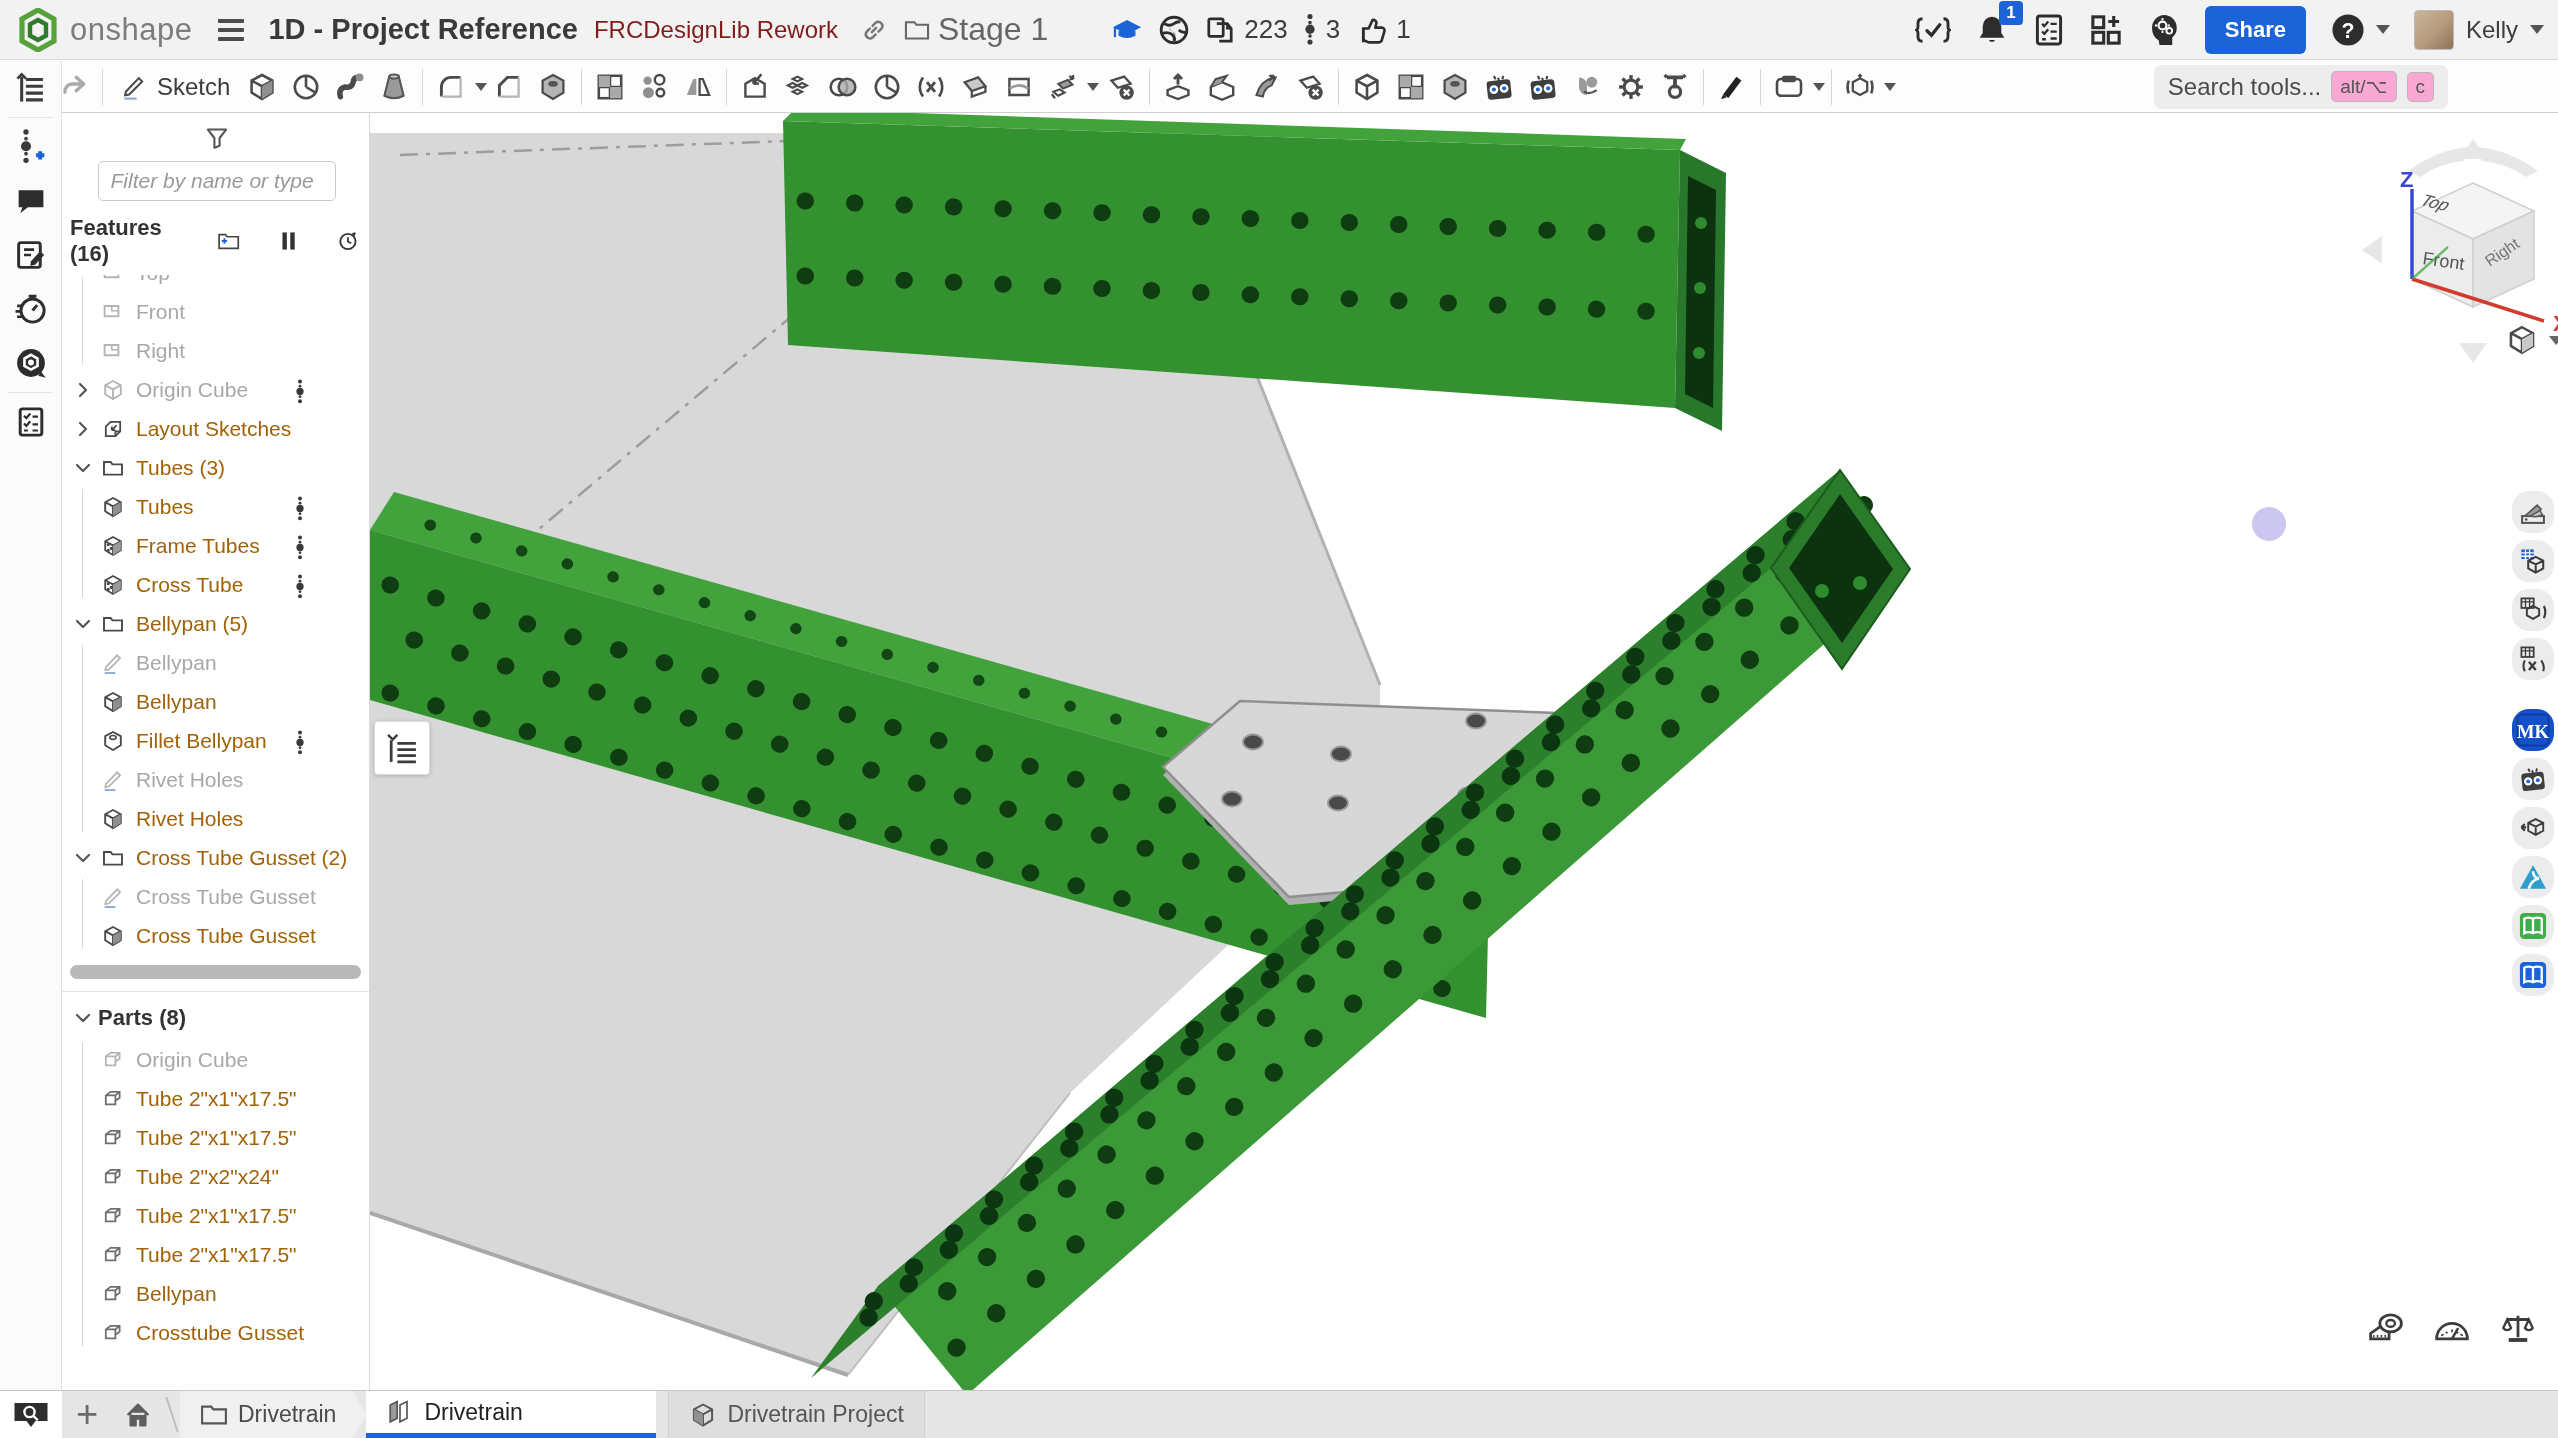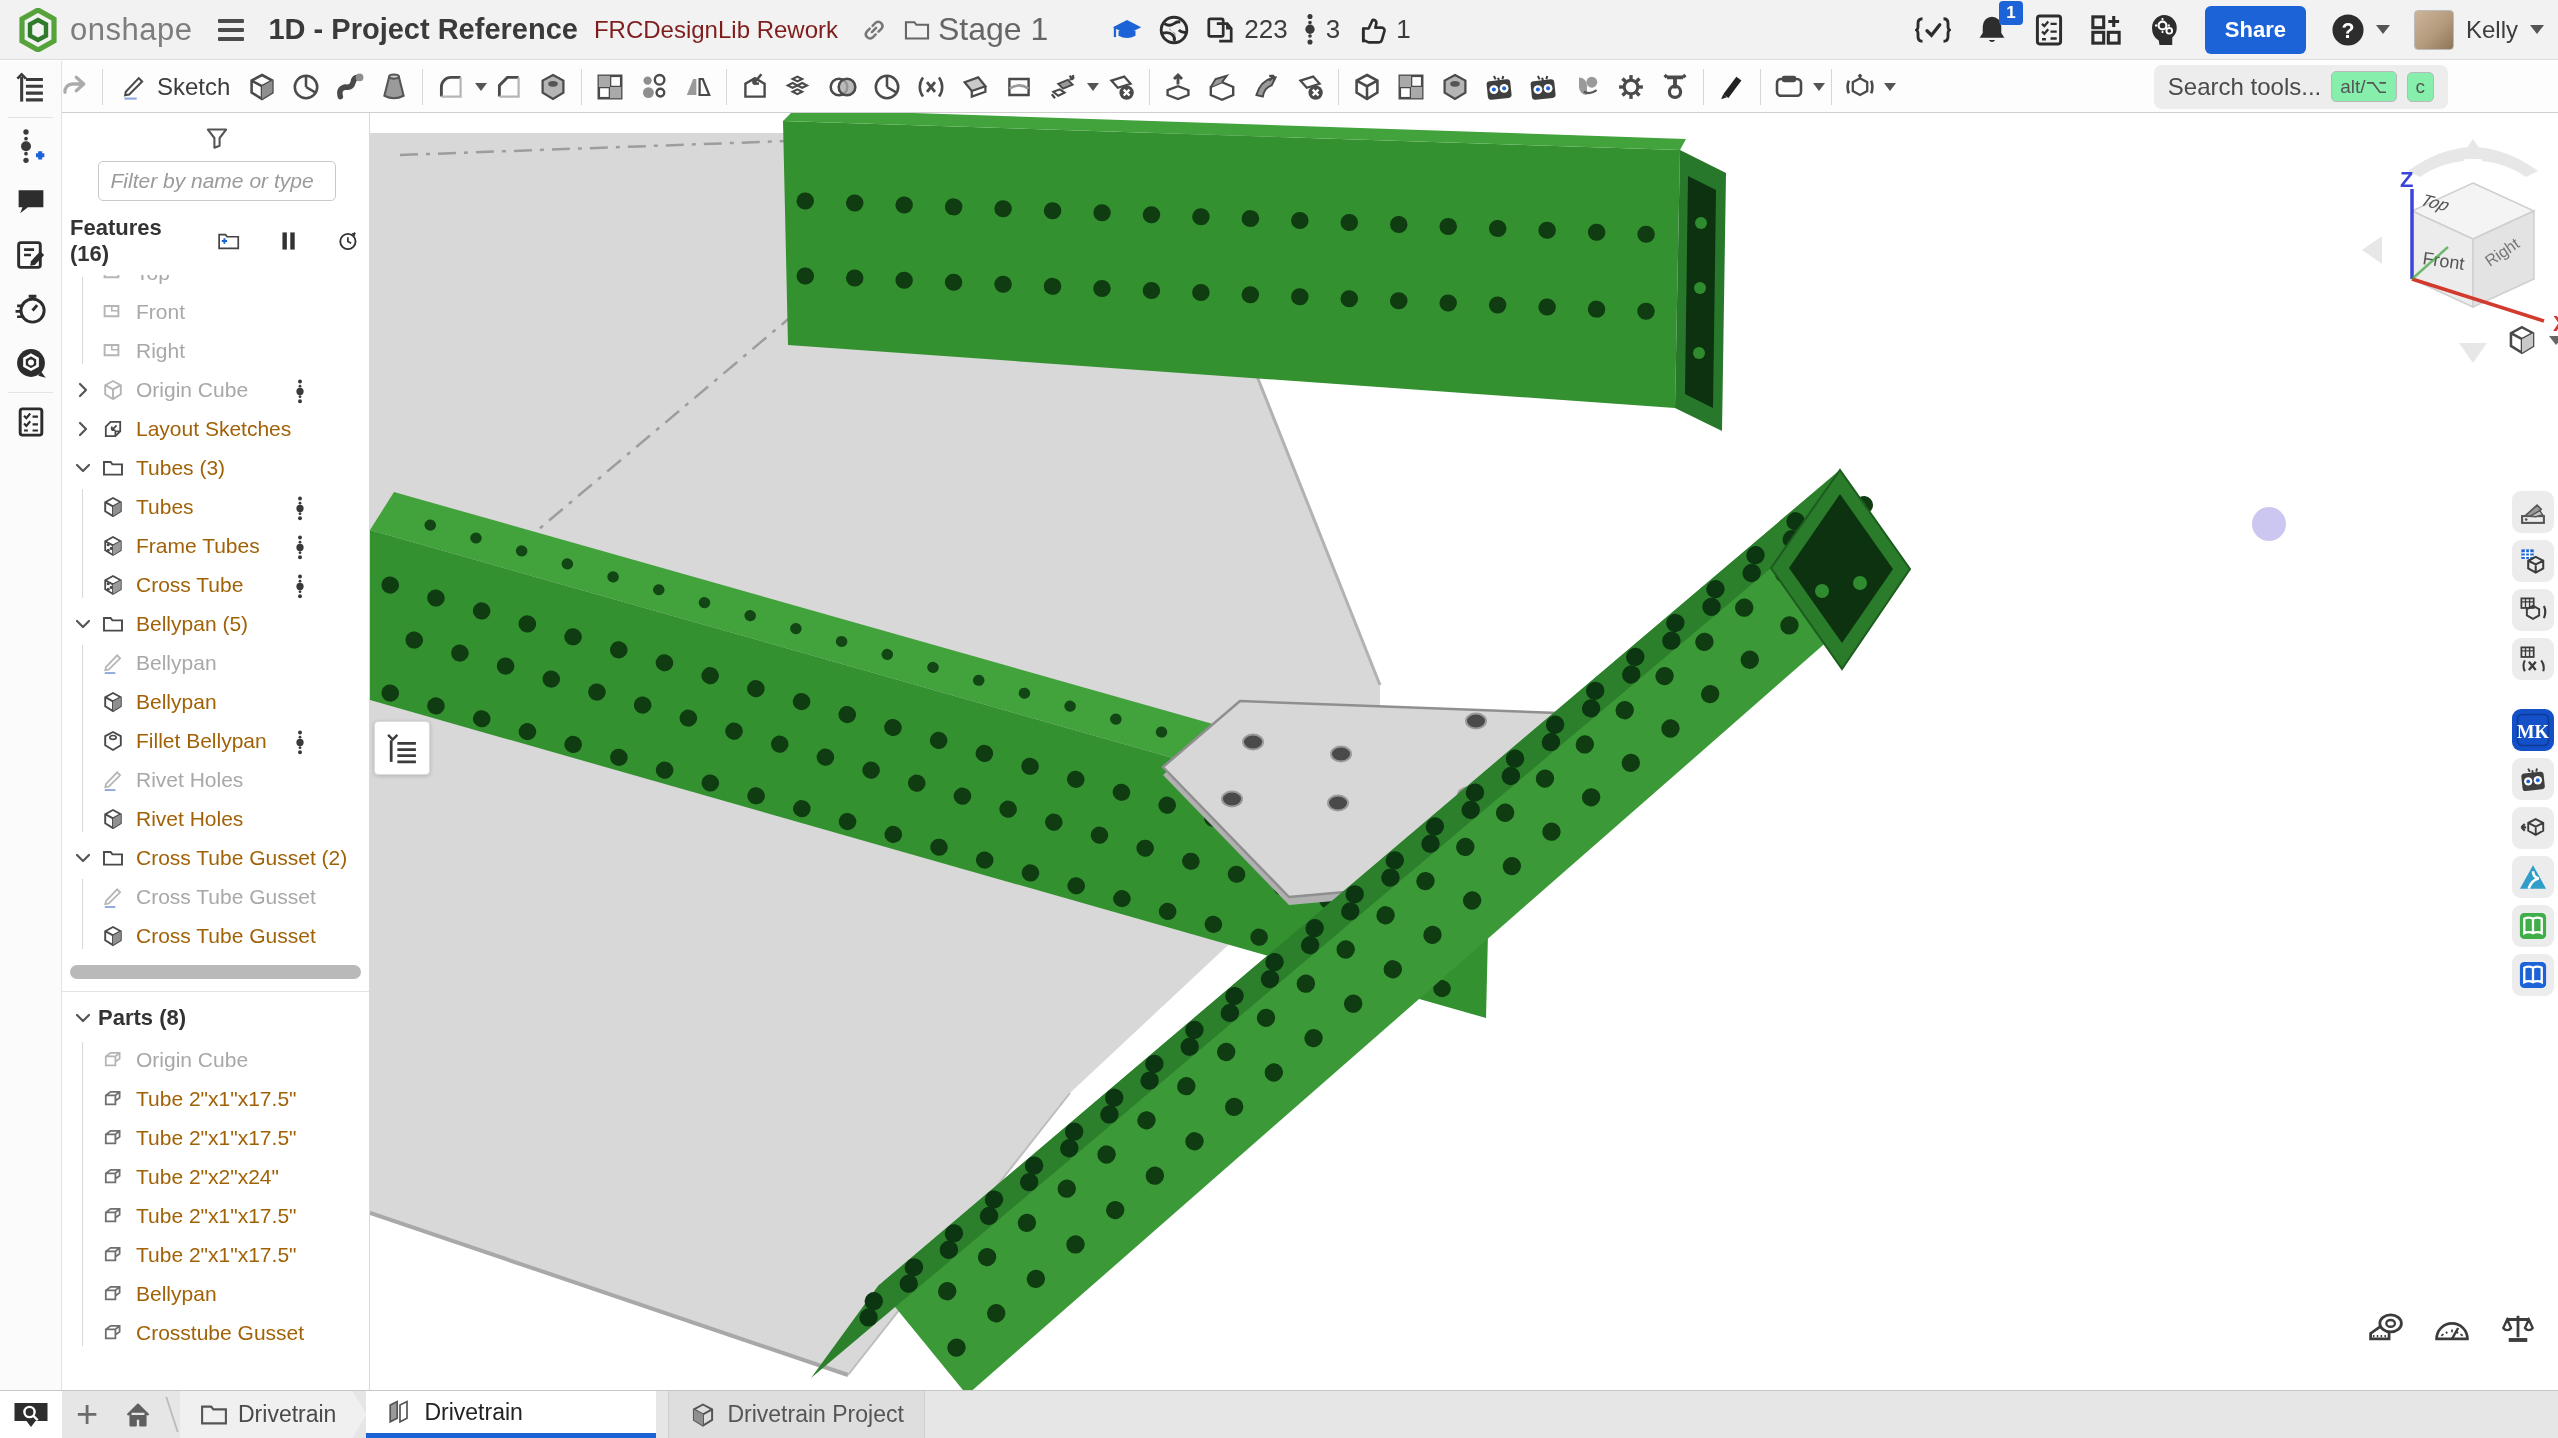--- a/index.html
+++ b/index.html
@@ -28,21 +28,21 @@
 
   
   .toolbar { position:absolute; left:0; top:61px; width:2558px; height:52px; background:#fdfdfd; border-bottom:1px solid #cfcfcf; display:flex; align-items:center; padding-left:8px; }
   .tbtn { width:44px; height:44px; display:flex; align-items:center; justify-content:center; border-radius:4px; cursor:pointer; flex:none; }
   .tdiv { width:1px; height:36px; background:#d7d7d7; margin:0 6px; flex:none; }
   .sketch-btn { display:flex; align-items:center; gap:8px; padding:0 10px; height:44px; cursor:pointer; flex:none; }
   .sketch-label { font-size:24px; color:#3c3c3c; }
   .tcaret { width:0; height:0; border-left:6px solid transparent; border-right:6px solid transparent; border-top:8px solid #555; margin-left:2px; flex:none; }
   .search-pill { margin-left:auto; margin-right:110px; background:#ededed; border-radius:8px; height:44px; display:flex; align-items:center; gap:10px; padding:0 14px; cursor:text; }
   .search-pill .ph { font-size:24px; color:#4a4a4a; }
-  .kbd { background:#86efac; border:1px solid #b9b9b9; border-radius:5px; font-size:19px; color:#555; padding:3px 8px; }
+  .kbd { background:#f9a8d4; border:1px solid #b9b9b9; border-radius:5px; font-size:19px; color:#555; padding:3px 8px; }
 
   
   .leftrail { position:absolute; left:0; top:61px; width:62px; height:1329px; background:#fbfbfb; border-right:1px solid #e2e2e2; }
   .lr-btn { width:62px; height:54px; display:flex; align-items:center; justify-content:center; cursor:pointer; }
   .lr-sep { height:1px; background:#e4e4e4; margin:2px 8px; }
 
   
   .fpanel { position:absolute; left:62px; top:113px; width:308px; height:1277px; background:#fff; border-right:1px solid #d9d9d9; overflow:hidden; font-size:21px; }
   .filter-row { display:flex; align-items:center; gap:10px; padding:12px 12px 8px 14px;flex-direction:column; }
   .filter-input { width:238px; height:40px; border:1px solid #c9c9c9; border-radius:5px; font-family:"Liberation Sans",sans-serif; font-style:italic; font-size:21px; color:#444; padding:0 12px; outline:none; }
@@ -66,21 +66,21 @@
   .parts-header { display:flex; align-items:center; height:44px; padding-left:6px; margin-top:4px; }
   .parts-header .lbl { font-size:22px; font-weight:bold; color:#333; }
 
   
   .viewport { position:absolute; left:370px; top:113px; width:2188px; height:1277px; background:#fff; overflow:hidden; }
   .scene { position:absolute; left:0; top:0; }
   .viewcube { position:absolute; left:1978px; top:12px; width:250px; height:250px; }
   .cube-opt { position:absolute; left:2135px; top:210px; display:flex; align-items:center; gap:10px; cursor:pointer; }
   .collapse-btn { position:absolute; left:4px; top:608px; width:56px; height:54px; background:#fff; border:1px solid #dcdcdc; border-radius:4px; box-shadow:0 1px 4px rgba(0,0,0,.18); display:flex; align-items:center; justify-content:center; cursor:pointer; }
   .rightrail { position:absolute; right:0; top:378px; width:50px; display:flex; flex-direction:column; align-items:center; }
-  .rr-btn { width:42px; height:42px; margin-bottom:7px; border-radius:9px; background:#ececec; display:flex; align-items:center; justify-content:center; cursor:pointer; }
+  .rr-btn { width:42px; height:42px; margin-bottom:7px; border-radius:17px; background:#ececec; display:flex; align-items:center; justify-content:center; cursor:pointer; }
   .rr-gap { height:22px; }
   .measure-bar { position:absolute; right:18px; bottom:40px; display:flex; gap:22px; }
   .measure-bar .mbtn { width:44px; height:44px; display:flex; align-items:center; justify-content:center; cursor:pointer; }
 
   
   .tabbar { position:absolute; left:0; top:1390px; width:2558px; height:48px; background:#e6e6e6; border-top:1px solid #c6c6c6; display:flex; align-items:stretch; }
   .tab-search { width:62px; background:#fff; display:flex; align-items:center; justify-content:center; cursor:pointer; }
   .tab-plus { width:50px; display:flex; align-items:center; justify-content:center; font-size:38px; color:#6b6b6b; cursor:pointer; }
   .tab-home { width:52px; display:flex; align-items:center; justify-content:center; cursor:pointer; }
   .sep-ang { width:16px; position:relative; }

